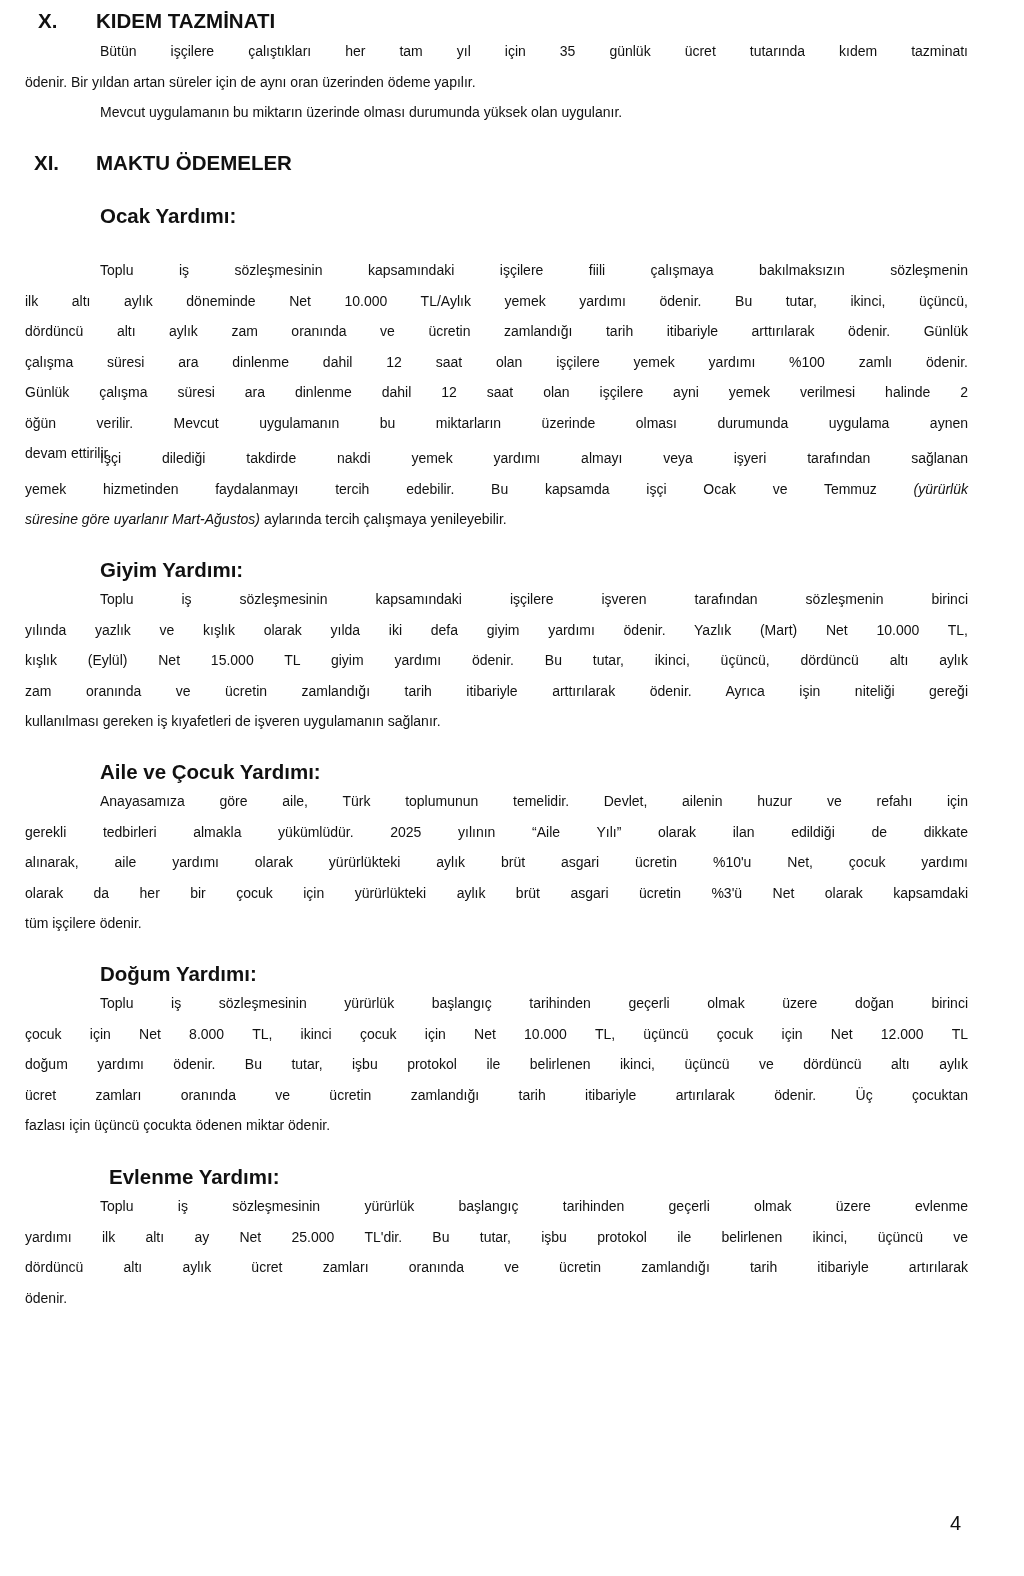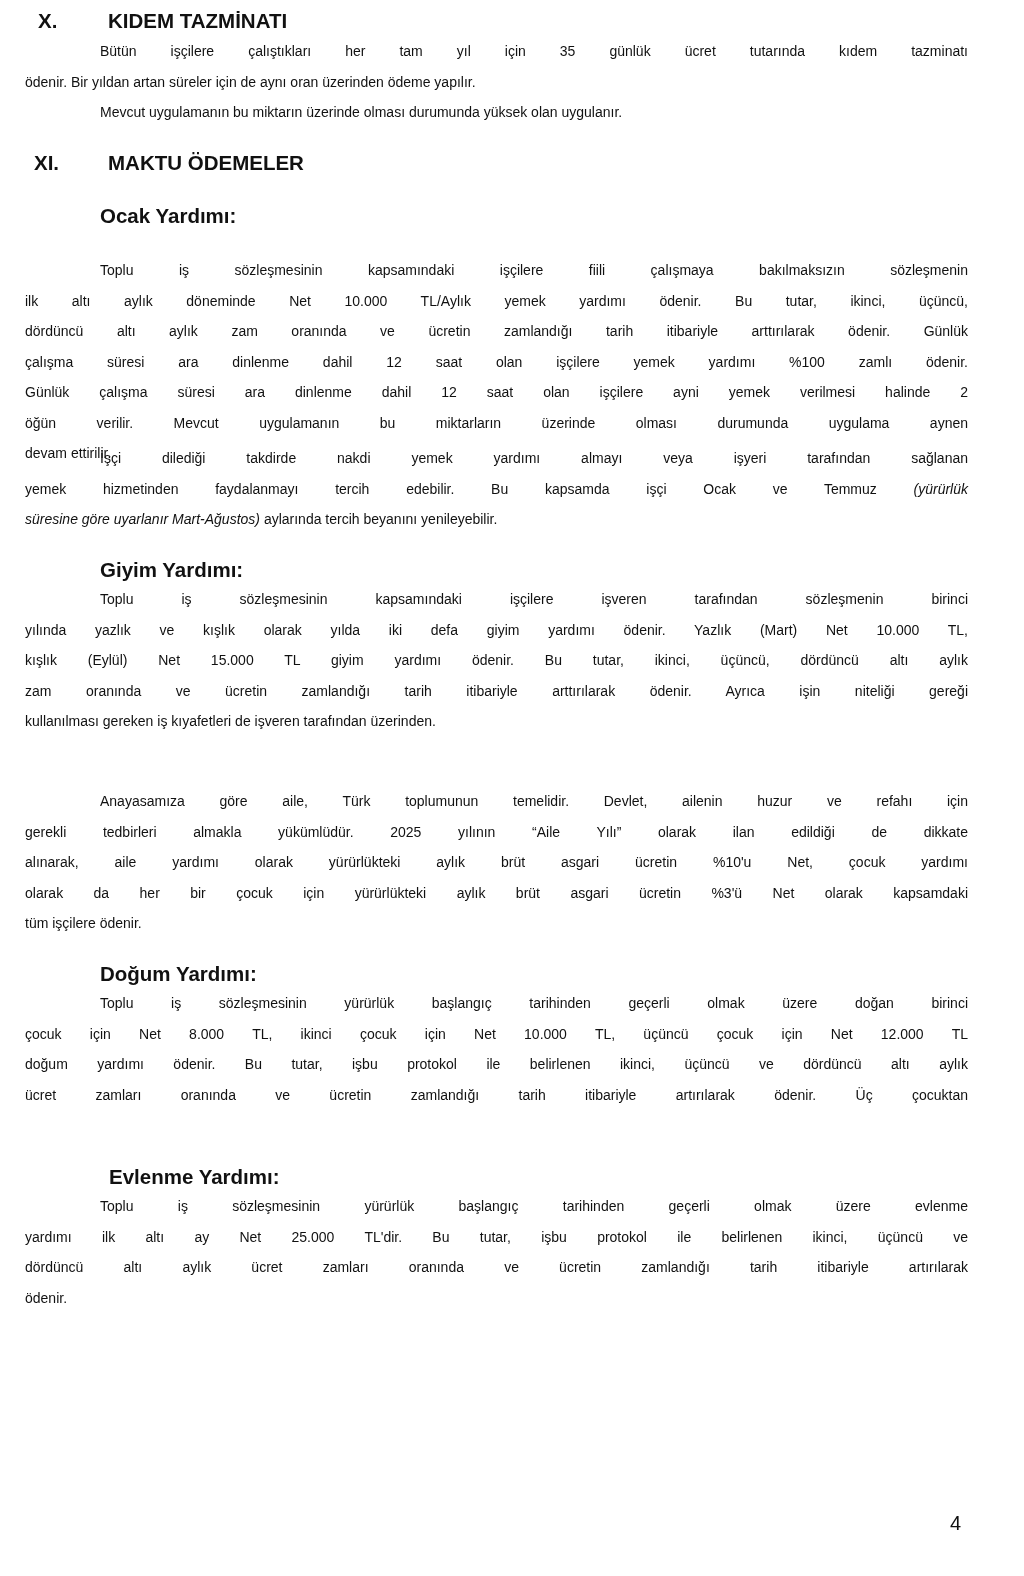--- a/index.html
+++ b/index.html
@@ -11,21 +11,21 @@
   .block { position: absolute; left: 25px; width: 943px; }
   .line {
     height: 30.5px; line-height: 30.5px; font-size: 14px;
     white-space: nowrap; text-align: justify; text-align-last: justify;
     overflow: visible;
   }
   .line.last { text-align-last: left; }
   .line.indent { padding-left: 75px; }
   .heading { font-weight: bold; font-size: 20.5px; height: 30px; line-height: 30px; position: absolute; white-space: nowrap; }
   .sec-num { position: absolute; left: 38px; }
-  .sec-title { position: absolute; left: 108px; }
+  .sec-title { position: absolute; left: 96px; }
   .sub-heading { left: 100px; }
   .it { font-style: italic; }
   .page-number { position: absolute; left: 950px; top: 1512px; font-size: 20px; }
 </style>
 </head>
 <body>
 
 <div class="page">
 
   <div class="heading" style="top:6px; left:0; width:1024px;">
@@ -49,46 +49,48 @@
     <div class="line">ilk altı aylık döneminde Net 10.000 TL/Aylık yemek yardımı ödenir. Bu tutar, ikinci, üçüncü,</div>
     <div class="line">dördüncü altı aylık zam oranında ve ücretin zamlandığı tarih itibariyle arttırılarak ödenir. Günlük</div>
     <div class="line">çalışma süresi ara dinlenme dahil 12 saat olan işçilere yemek yardımı %100 zamlı ödenir.</div>
     <div class="line">Günlük çalışma süresi ara dinlenme dahil 12 saat olan işçilere ayni yemek verilmesi halinde 2</div>
     <div class="line">öğün verilir. Mevcut uygulamanın bu miktarların üzerinde olması durumunda uygulama aynen</div>
     <div class="line last">devam ettirilir.</div>
   </div>
   <div class="block" style="top:443px;">
     <div class="line indent">İşçi dilediği takdirde nakdi yemek yardımı almayı veya işyeri tarafından sağlanan</div>
     <div class="line"><span>yemek hizmetinden faydalanmayı tercih edebilir. Bu kapsamda işçi Ocak ve Temmuz </span><span class="it">(yürürlük</span></div>
-    <div class="line last"><span class="it">süresine göre uyarlanır Mart-Ağustos)</span><span> aylarında tercih beyanını yenileyebilir.</span></div>
+    <div class="line last"><span class="it">süresine göre uyarlanır Mart-Ağustos)</span><span> aylarında tercih çalışmaya yenileyebilir.</span></div>
   </div>
 
   <div class="heading sub-heading" style="top:555px;">Giyim Yardımı:</div>
   <div class="block" style="top:584px;">
     <div class="line indent">Toplu iş sözleşmesinin kapsamındaki işçilere işveren tarafından sözleşmenin birinci</div>
     <div class="line">yılında yazlık ve kışlık olarak yılda iki defa giyim yardımı ödenir. Yazlık (Mart) Net 10.000 TL,</div>
     <div class="line">kışlık (Eylül) Net 15.000 TL giyim yardımı ödenir. Bu tutar, ikinci, üçüncü, dördüncü altı aylık</div>
     <div class="line">zam oranında ve ücretin zamlandığı tarih itibariyle arttırılarak ödenir. Ayrıca işin niteliği gereği</div>
-    <div class="line last">kullanılması gereken iş kıyafetleri de işveren tarafından üzerinden.</div>
+    <div class="line last">kullanılması gereken iş kıyafetleri de işveren uygulamanın sağlanır.</div>
   </div>
 
+  <div class="heading sub-heading" style="top:757px;">Aile ve Çocuk Yardımı:</div>
   <div class="block" style="top:786px;">
     <div class="line indent">Anayasamıza göre aile, Türk toplumunun temelidir. Devlet, ailenin huzur ve refahı için</div>
     <div class="line">gerekli tedbirleri almakla yükümlüdür. 2025 yılının “Aile Yılı” olarak ilan edildiği de dikkate</div>
     <div class="line">alınarak, aile yardımı olarak yürürlükteki aylık brüt asgari ücretin %10'u Net, çocuk yardımı</div>
     <div class="line">olarak da her bir çocuk için yürürlükteki aylık brüt asgari ücretin %3'ü Net olarak kapsamdaki</div>
     <div class="line last">tüm işçilere ödenir.</div>
   </div>
 
   <div class="heading sub-heading" style="top:959px;">Doğum Yardımı:</div>
   <div class="block" style="top:988px;">
     <div class="line indent">Toplu iş sözleşmesinin yürürlük başlangıç tarihinden geçerli olmak üzere doğan birinci</div>
     <div class="line">çocuk için Net 8.000 TL, ikinci çocuk için Net 10.000 TL, üçüncü çocuk için Net 12.000 TL</div>
     <div class="line">doğum yardımı ödenir. Bu tutar, işbu protokol ile belirlenen ikinci, üçüncü ve dördüncü altı aylık</div>
     <div class="line">ücret zamları oranında ve ücretin zamlandığı tarih itibariyle artırılarak ödenir. Üç çocuktan</div>
+    <div class="line last">fazlası için üçüncü çocukta ödenen miktar ödenir.</div>
   </div>
 
   <div class="heading sub-heading" style="top:1162px;margin-left:9px;">Evlenme Yardımı:</div>
   <div class="block" style="top:1191px;">
     <div class="line indent">Toplu iş sözleşmesinin yürürlük başlangıç tarihinden geçerli olmak üzere evlenme</div>
     <div class="line">yardımı ilk altı ay Net 25.000 TL'dir. Bu tutar, işbu protokol ile belirlenen ikinci, üçüncü ve</div>
     <div class="line">dördüncü altı aylık ücret zamları oranında ve ücretin zamlandığı tarih itibariyle artırılarak</div>
     <div class="line last">ödenir.</div>
   </div>
 

